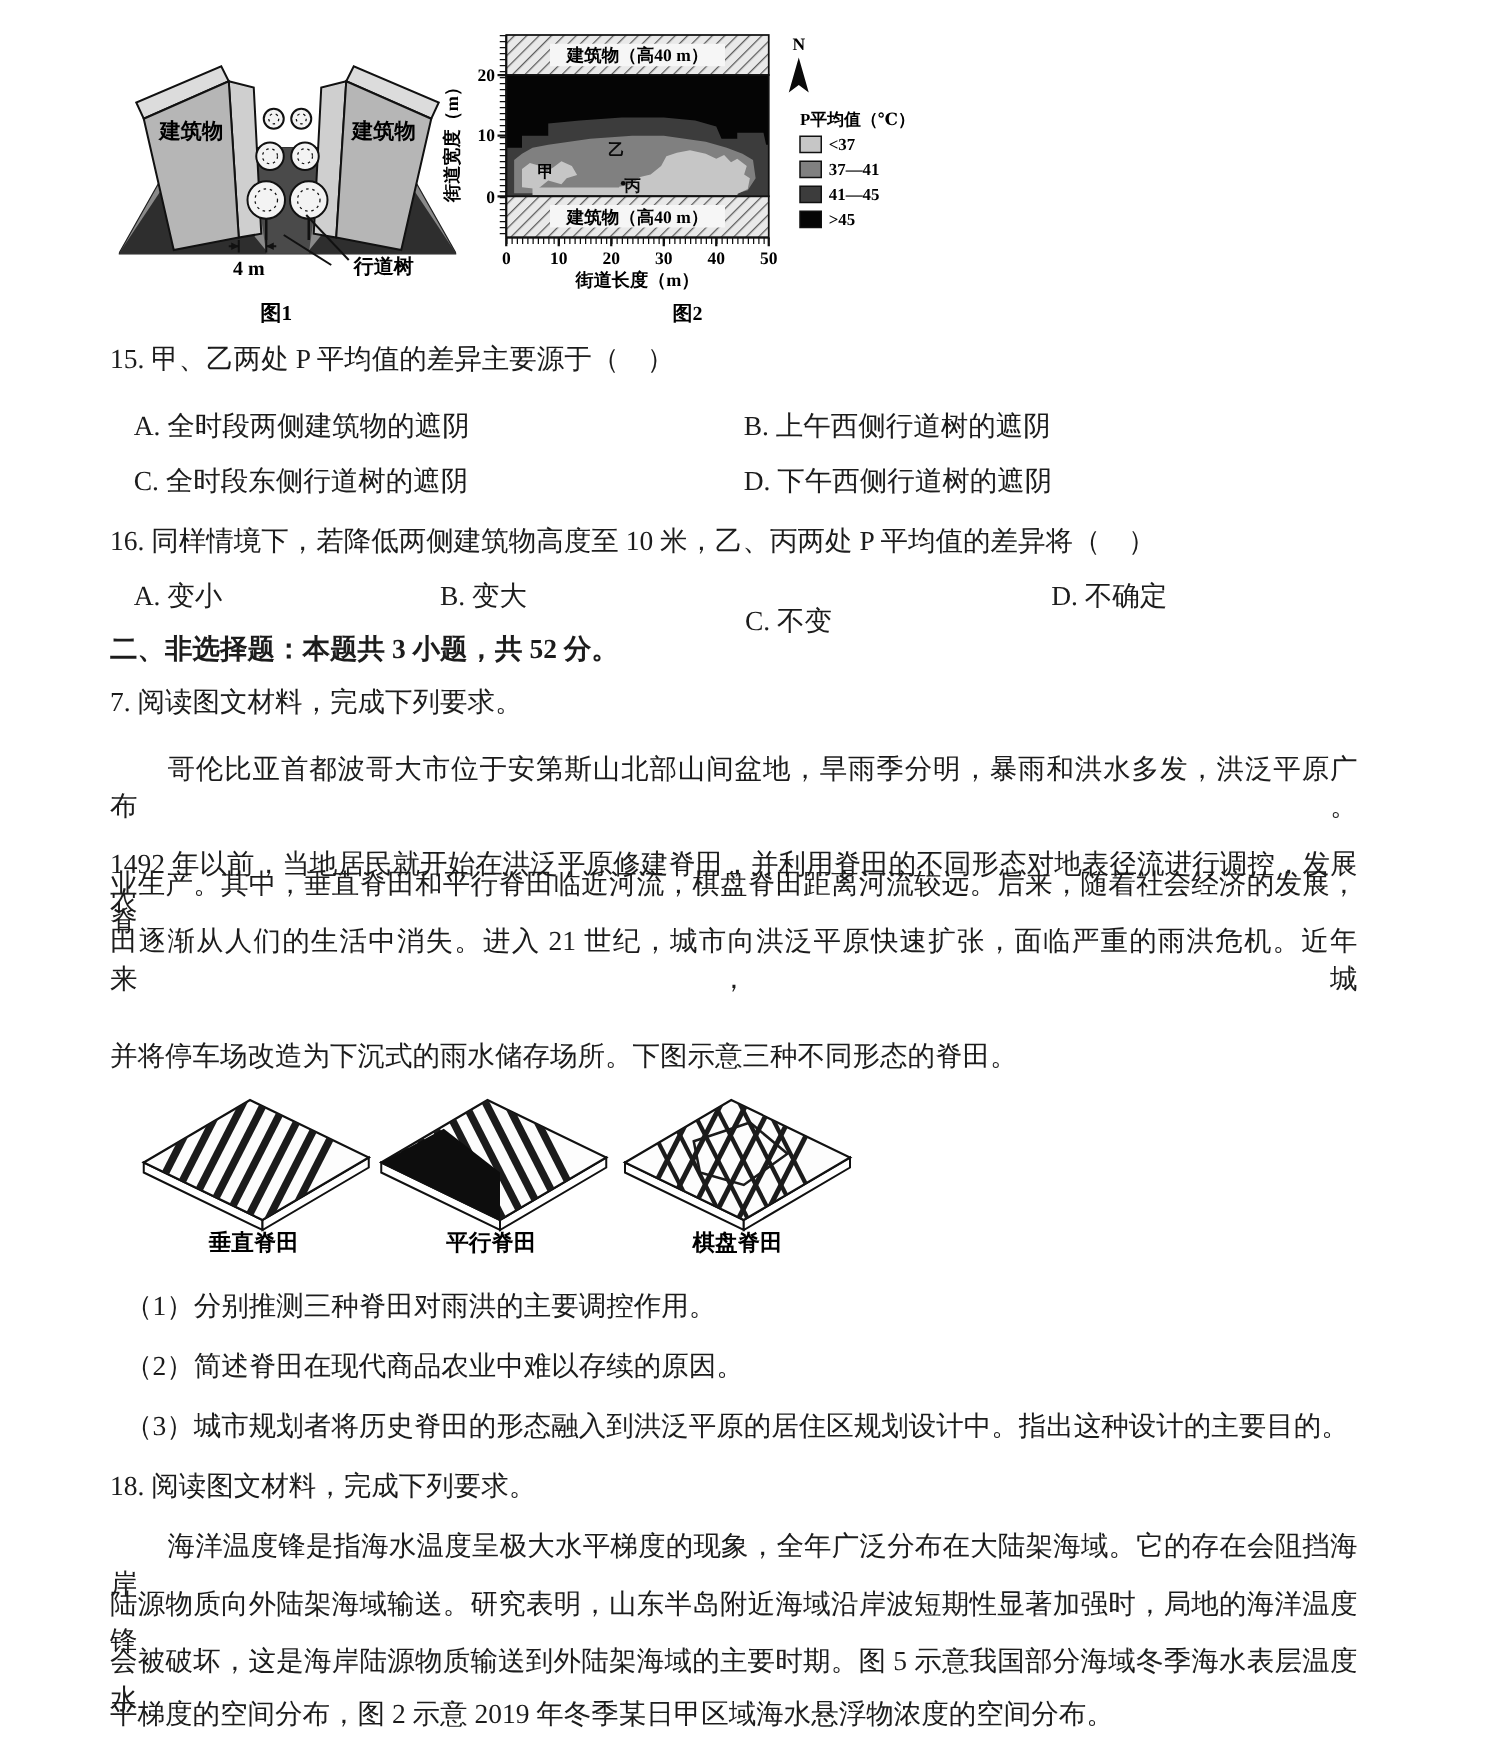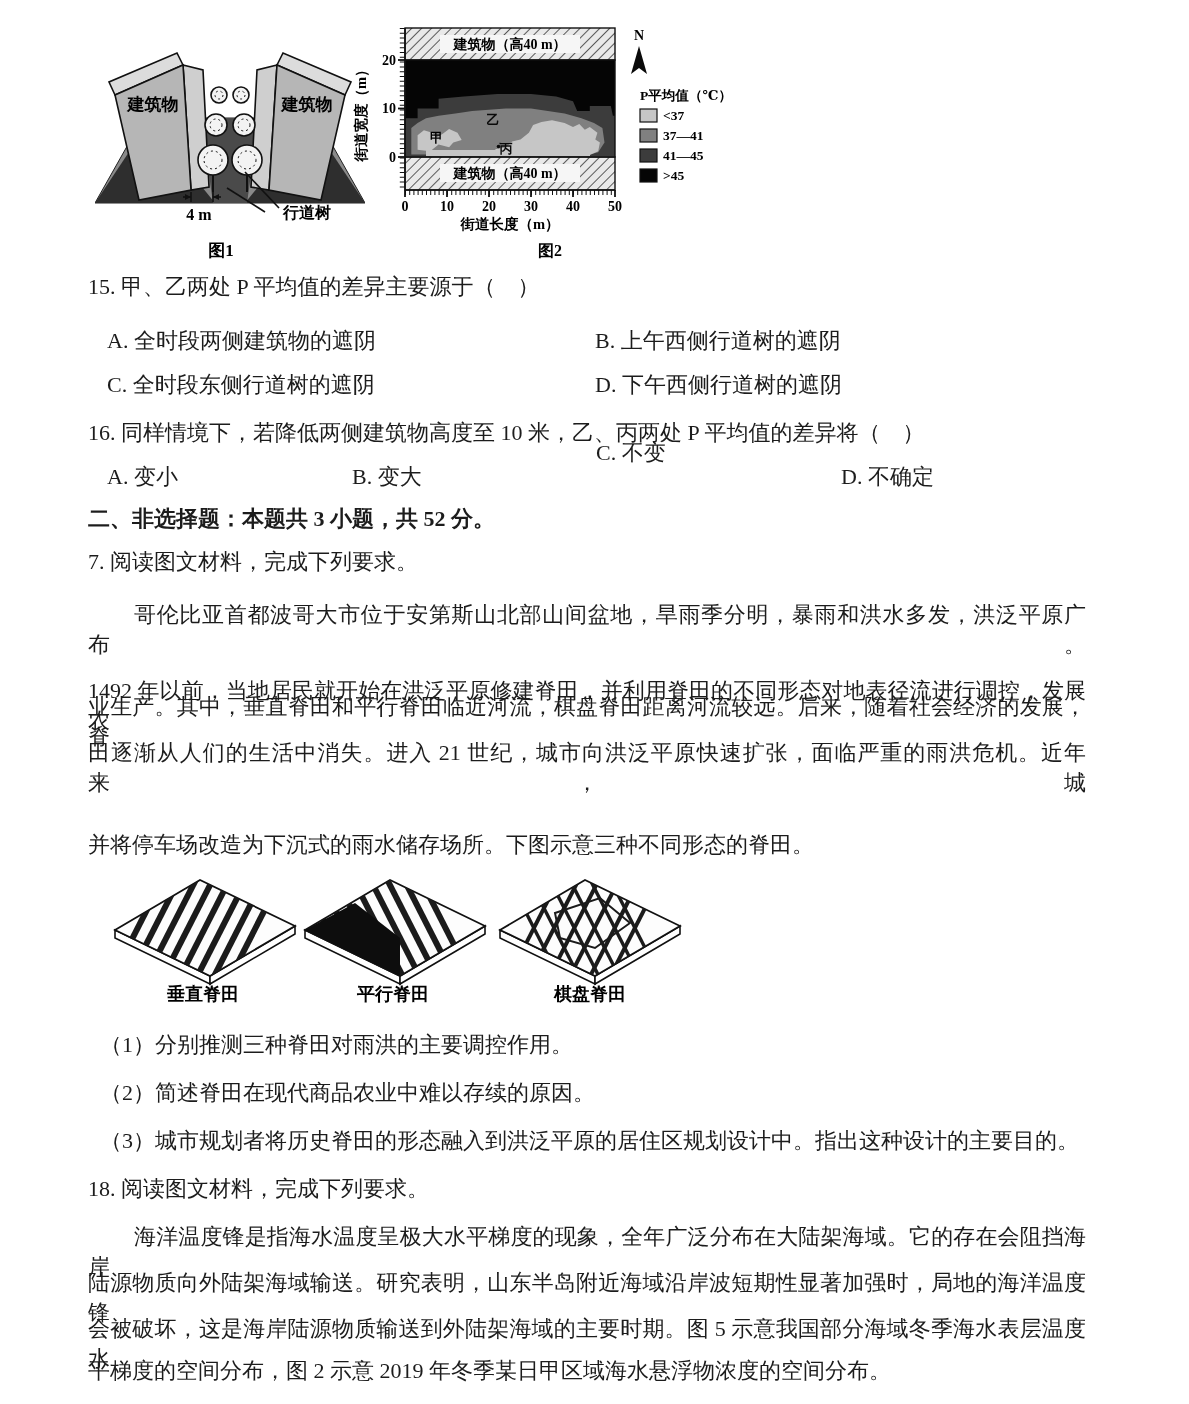--- a/index.html
+++ b/index.html
@@ -154,21 +154,21 @@
 
   <div class="line" style="top:272px">15. 甲、乙两处 P 平均值的差异主要源于（　）</div>
   <div class="opt" style="left:107px;top:326px">A. 全时段两侧建筑物的遮阴</div>
   <div class="opt" style="left:595px;top:326px">B. 上午西侧行道树的遮阴</div>
   <div class="opt" style="left:107px;top:370px">C. 全时段东侧行道树的遮阴</div>
   <div class="opt" style="left:595px;top:370px">D. 下午西侧行道树的遮阴</div>
 
   <div class="line" style="top:418px">16. 同样情境下，若降低两侧建筑物高度至 10 米，乙、丙两处 P 平均值的差异将（　）</div>
   <div class="opt" style="left:107px;top:462px">A. 变小</div>
   <div class="opt" style="left:352px;top:462px">B. 变大</div>
-  <div class="opt" style="left:596px;top:438px">C. 不变</div>
+  <div class="opt" style="left:596px;top:482px">C. 不变</div>
   <div class="opt" style="left:841px;top:462px">D. 不确定</div>
 
   <div class="line sect" style="top:504px">二、非选择题：本题共 3 小题，共 52 分。</div>
 
   <div class="line" style="top:547px">7. 阅读图文材料，完成下列要求。</div>
   <div class="line just indent" style="top:600px">哥伦比亚首都波哥大市位于安第斯山北部山间盆地，旱雨季分明，暴雨和洪水多发，洪泛平原广布。</div>
   <div class="line just" style="top:676px">1492 年以前，当地居民就开始在洪泛平原修建脊田，并利用脊田的不同形态对地表径流进行调控，发展农</div>
   <div class="line just" style="top:692px">业生产。其中，垂直脊田和平行脊田临近河流，棋盘脊田距离河流较远。后来，随着社会经济的发展，脊</div>
   <div class="line just" style="top:738px">田逐渐从人们的生活中消失。进入 21 世纪，城市向洪泛平原快速扩张，面临严重的雨洪危机。近年来，城</div>
   <div class="line" style="top:830px">并将停车场改造为下沉式的雨水储存场所。下图示意三种不同形态的脊田。</div>

